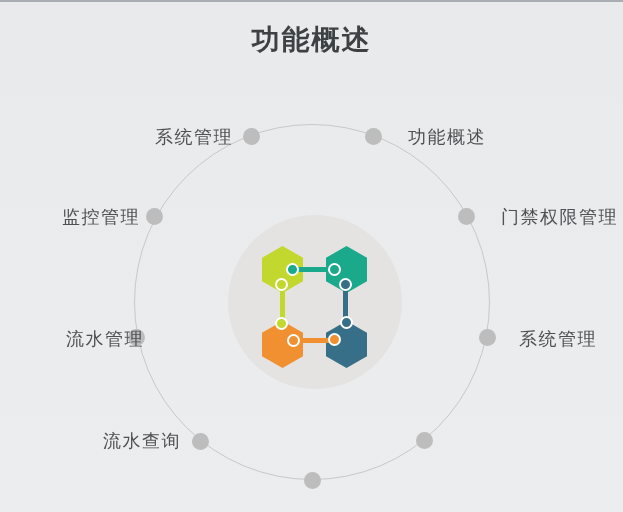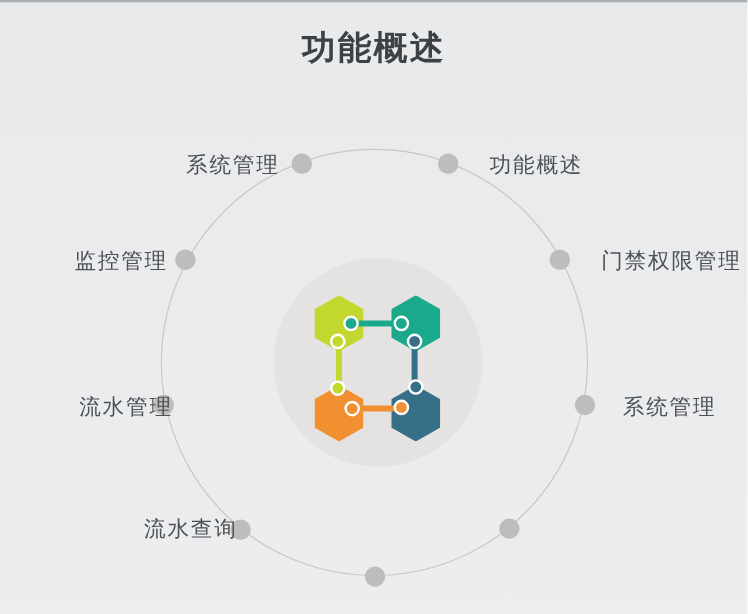--- a/index.html
+++ b/index.html
@@ -32,21 +32,21 @@
   .d2{left:146px;top:206px;} .d3{left:458px;top:206px;}
   .d4{left:128px;top:327px;} .d5{left:479px;top:327px;}
   .d6{left:192px;top:431px;} .d7{left:304px;top:470px;} .d8{left:416px;top:430px;}
   .feature-label{
     position:absolute; font-size:18px; letter-spacing:1.5px; color:var(--label_text);
     white-space:nowrap; line-height:16px;
   }
   .f0{left:155px;top:127px;} .f1{left:408px;top:127px;}
   .f2{left:62px;top:207px;}  .f3{left:501px;top:207px;}
   .f4{left:41px;top:329px;margin-left:25px;}  .f5{left:519px;top:329px;}
-  .f6{left:120px;top:431px;text-align:right;}
+  .f6{left:103px;top:431px;text-align:right;}
   .center-circle{
     position:absolute; left:228px; top:213px; width:174px; height:174px;
     border-radius:50%; background:var(--center_circle);
   }
   .hex{
     position:absolute; width:41px; height:47px;
     clip-path:polygon(50% 0,100% 25%,100% 75%,50% 100%,0 75%,0 25%);
   }
   .hex-lime{left:262px;top:244px;background:var(--hex_lime);}
   .hex-teal{left:326px;top:244px;background:var(--hex_teal);}

